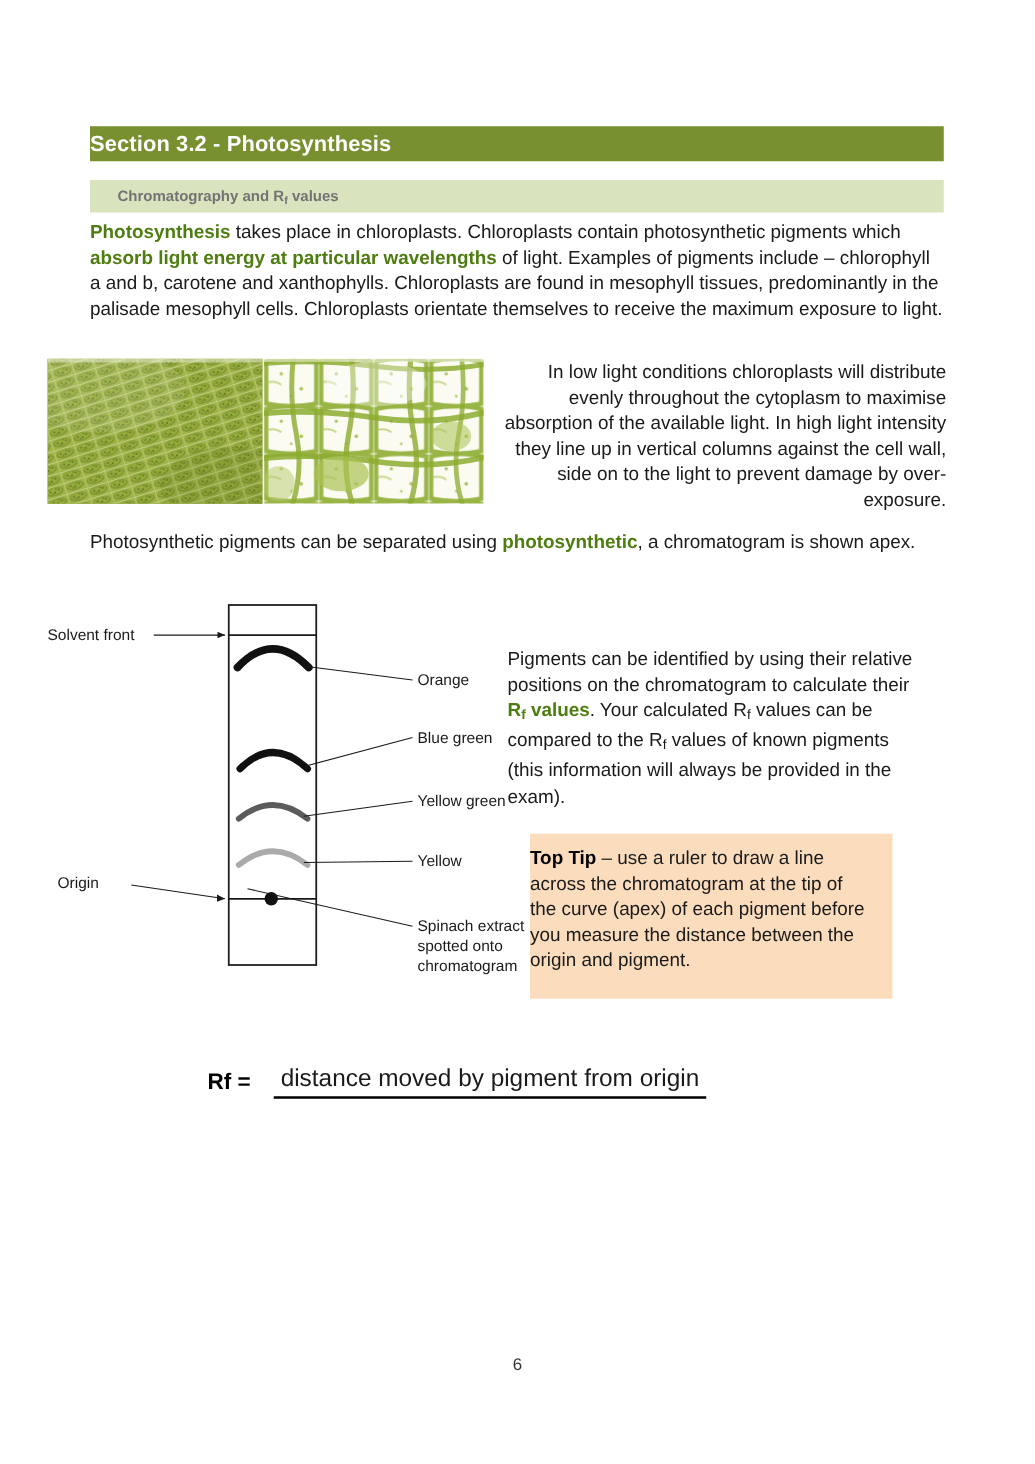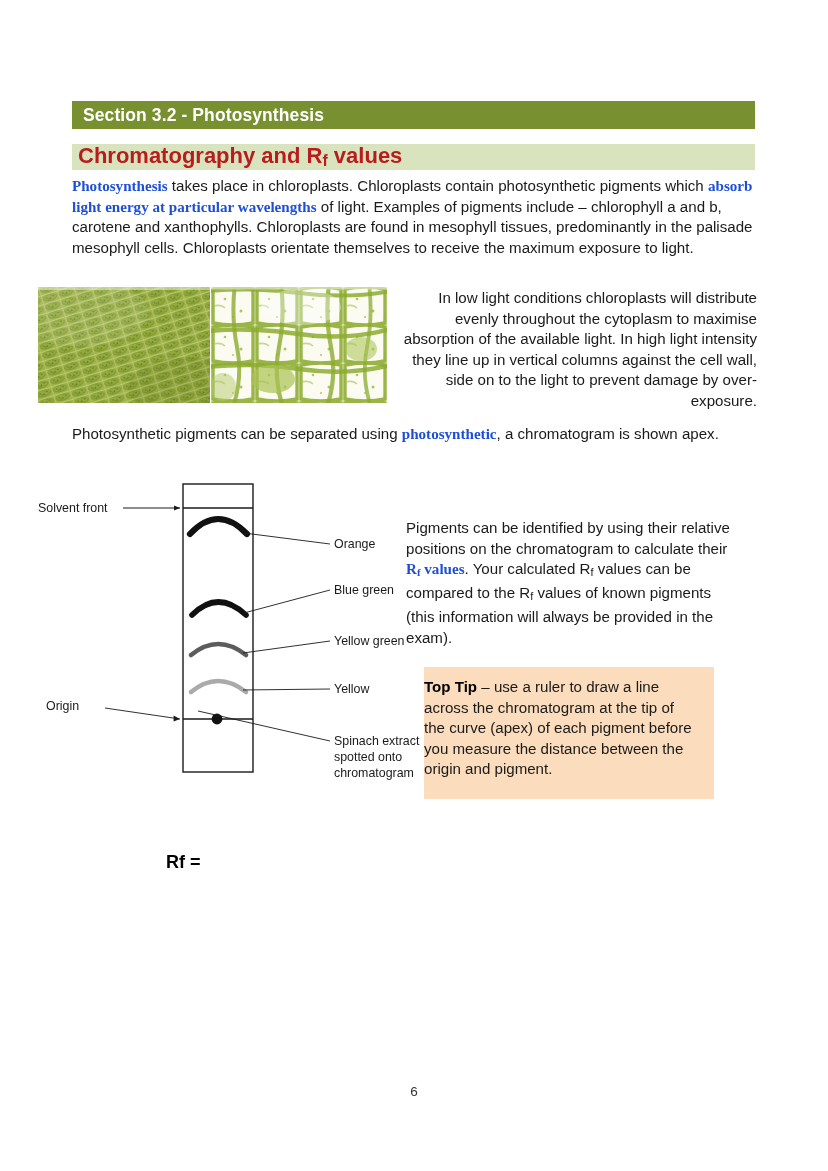--- a/index.html
+++ b/index.html
@@ -24,55 +24,55 @@
     width: 683px;
     height: 28px;
     background: #78902f;
     display: flex;
     align-items: center;
   }
   .section-bar .section-title {
     font-size: 17.5px;
     font-weight: bold;
     color: #ffffff;
-    padding-left: 11px;
+    padding-left: 0;
     letter-spacing: 0.1px;
     text-align: right;
   }
 
   .subsection-bar {
     position: absolute;
     left: 72px;
     top: 144px;
     width: 683px;
     height: 26px;
     background: #d9e4bf;
     display: flex;
     align-items: center;
   }
   .subsection-bar .subsection-title {
-    font-size: 22px;
+    font-size: 12px;
     font-weight: bold;
-    color: #b91c1c;
-    padding-left: 6px;
+    color: #737373;
+    padding-left: 22px;
   }
   .sub {
     font-size: 0.72em;
     vertical-align: -0.22em;
   }
 
   
   .para {
     position: absolute;
     font-size: 15.1px;
     line-height: 20.6px;
     color: #1a1a1a;
     text-align: left;
   }
-  .para b { font-weight: bold; color: #1d4ed8; font-family: Liberation Serif, serif; }
+  .para b { font-weight: bold; color: #4d7c0f; }
 
   #intro-para {
     left: 72px;
     top: 176px;
     width: 684px;
   }
 
   #chroma-intro-para {
     left: 72px;
     top: 424px;
@@ -316,17 +316,18 @@
 
 <div class="para" id="pigments-para"><span>Pigments can be identified by using their relative positions on the chromatogram to calculate their </span><b><span>R</span><span class="sub">f</span><span> values</span></b><span>. Your calculated R</span><span class="sub">f</span><span> values can be compared to the R</span><span class="sub">f</span><span> values of known pigments (this information will always be provided in the exam).</span></div>
 
 <div id="top-tip-box">
   <div id="top-tip-text"><b>Top Tip</b><span> – use a ruler to draw a line across the chromatogram at the tip of the curve (apex) of each pigment before you measure the distance between the origin and pigment.</span></div>
 </div>
 
 <div id="rf-formula">
   <span class="rf-lhs">Rf =</span>
   <span class="fraction">
+    <span class="numerator">distance moved by pigment from origin</span>
     <span class="frac-bar"></span>
   </span>
 </div>
 
 <div id="page-number">6</div>
 
 </body></html>

